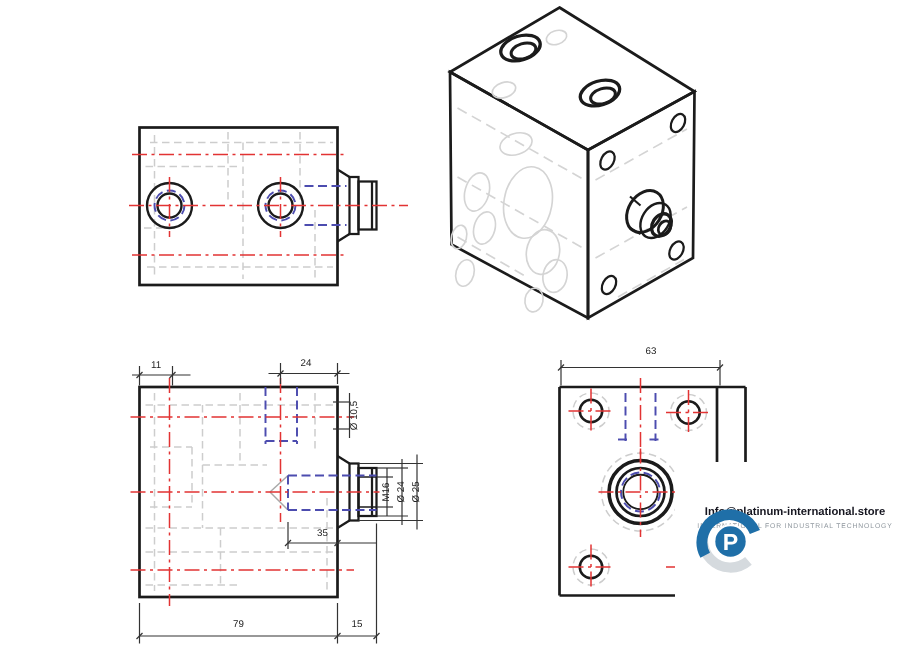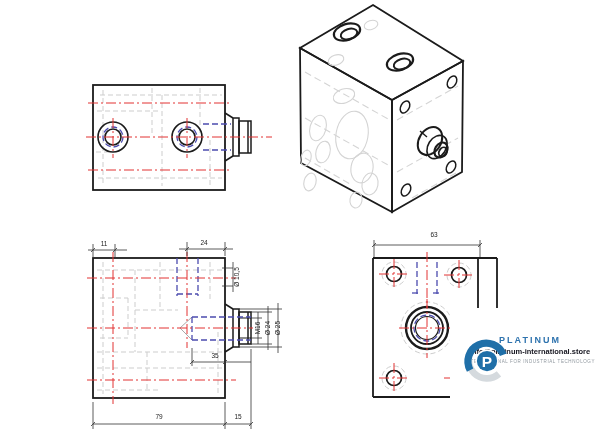--- a/index.html
+++ b/index.html
@@ -295,18 +295,17 @@
 <div class="dim rot" style="left:263px;top:324px;width:30px;">Ø 25</div>
 
 <div class="logo">
   <svg width="54" height="54" viewBox="0 0 56 56">
     <path d="M13.6,14.6 A19,19 0 0 0 40.4,41.4" stroke="#d5dade" stroke-width="7" fill="none"></path>
     <path d="M10.5,37.5 A19,19 0 1 1 44.9,21.5" stroke="#1f6fa8" stroke-width="7.5" fill="none"></path>
     <circle cx="28" cy="28" r="12" fill="#ffffff"></circle>
     <circle cx="28" cy="28" r="10.5" fill="#1f6fa8"></circle>
     <text x="28" y="34" font-family="Liberation Sans, sans-serif" font-size="16" font-weight="bold" fill="#ffffff" text-anchor="middle">P</text>
   </svg>
-  <div class="brand">PLATINUM</div>
   <div class="email">Info@platinum-international.store</div>
   <div class="tagline">INTERNATIONAL FOR INDUSTRIAL TECHNOLOGY</div>
 </div>
 
 </div>
 
 </body></html>

